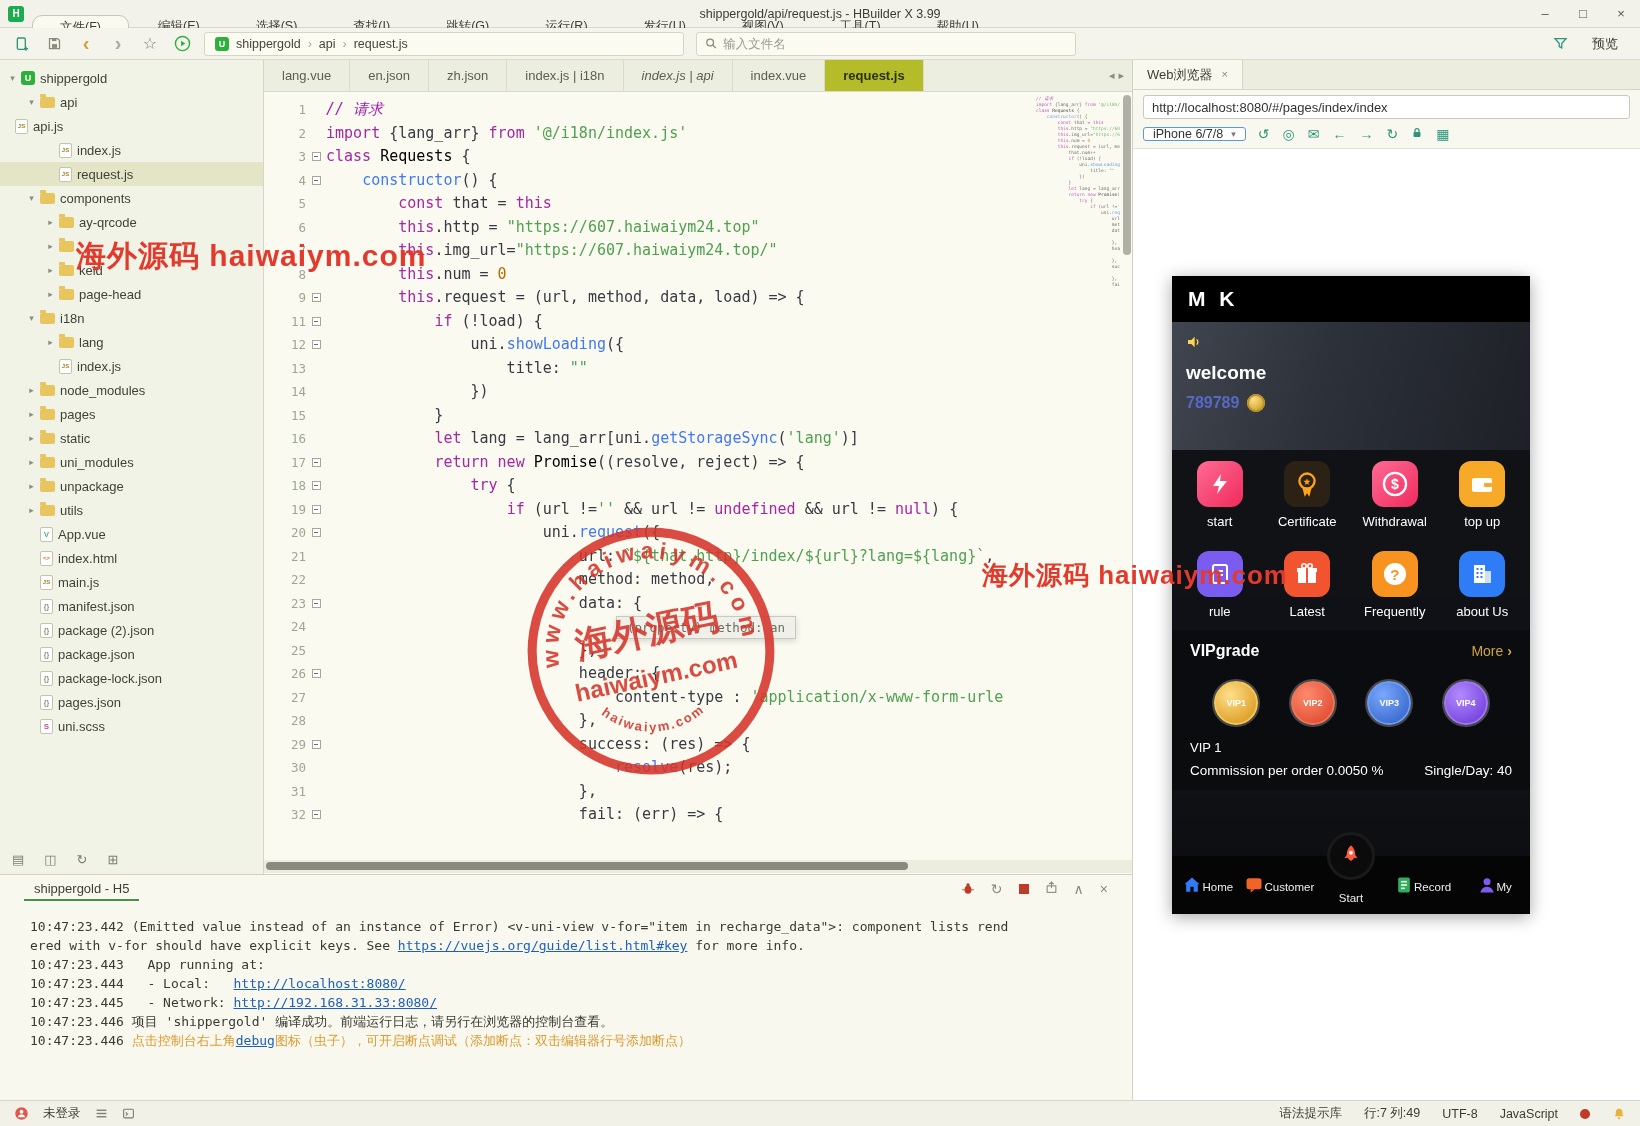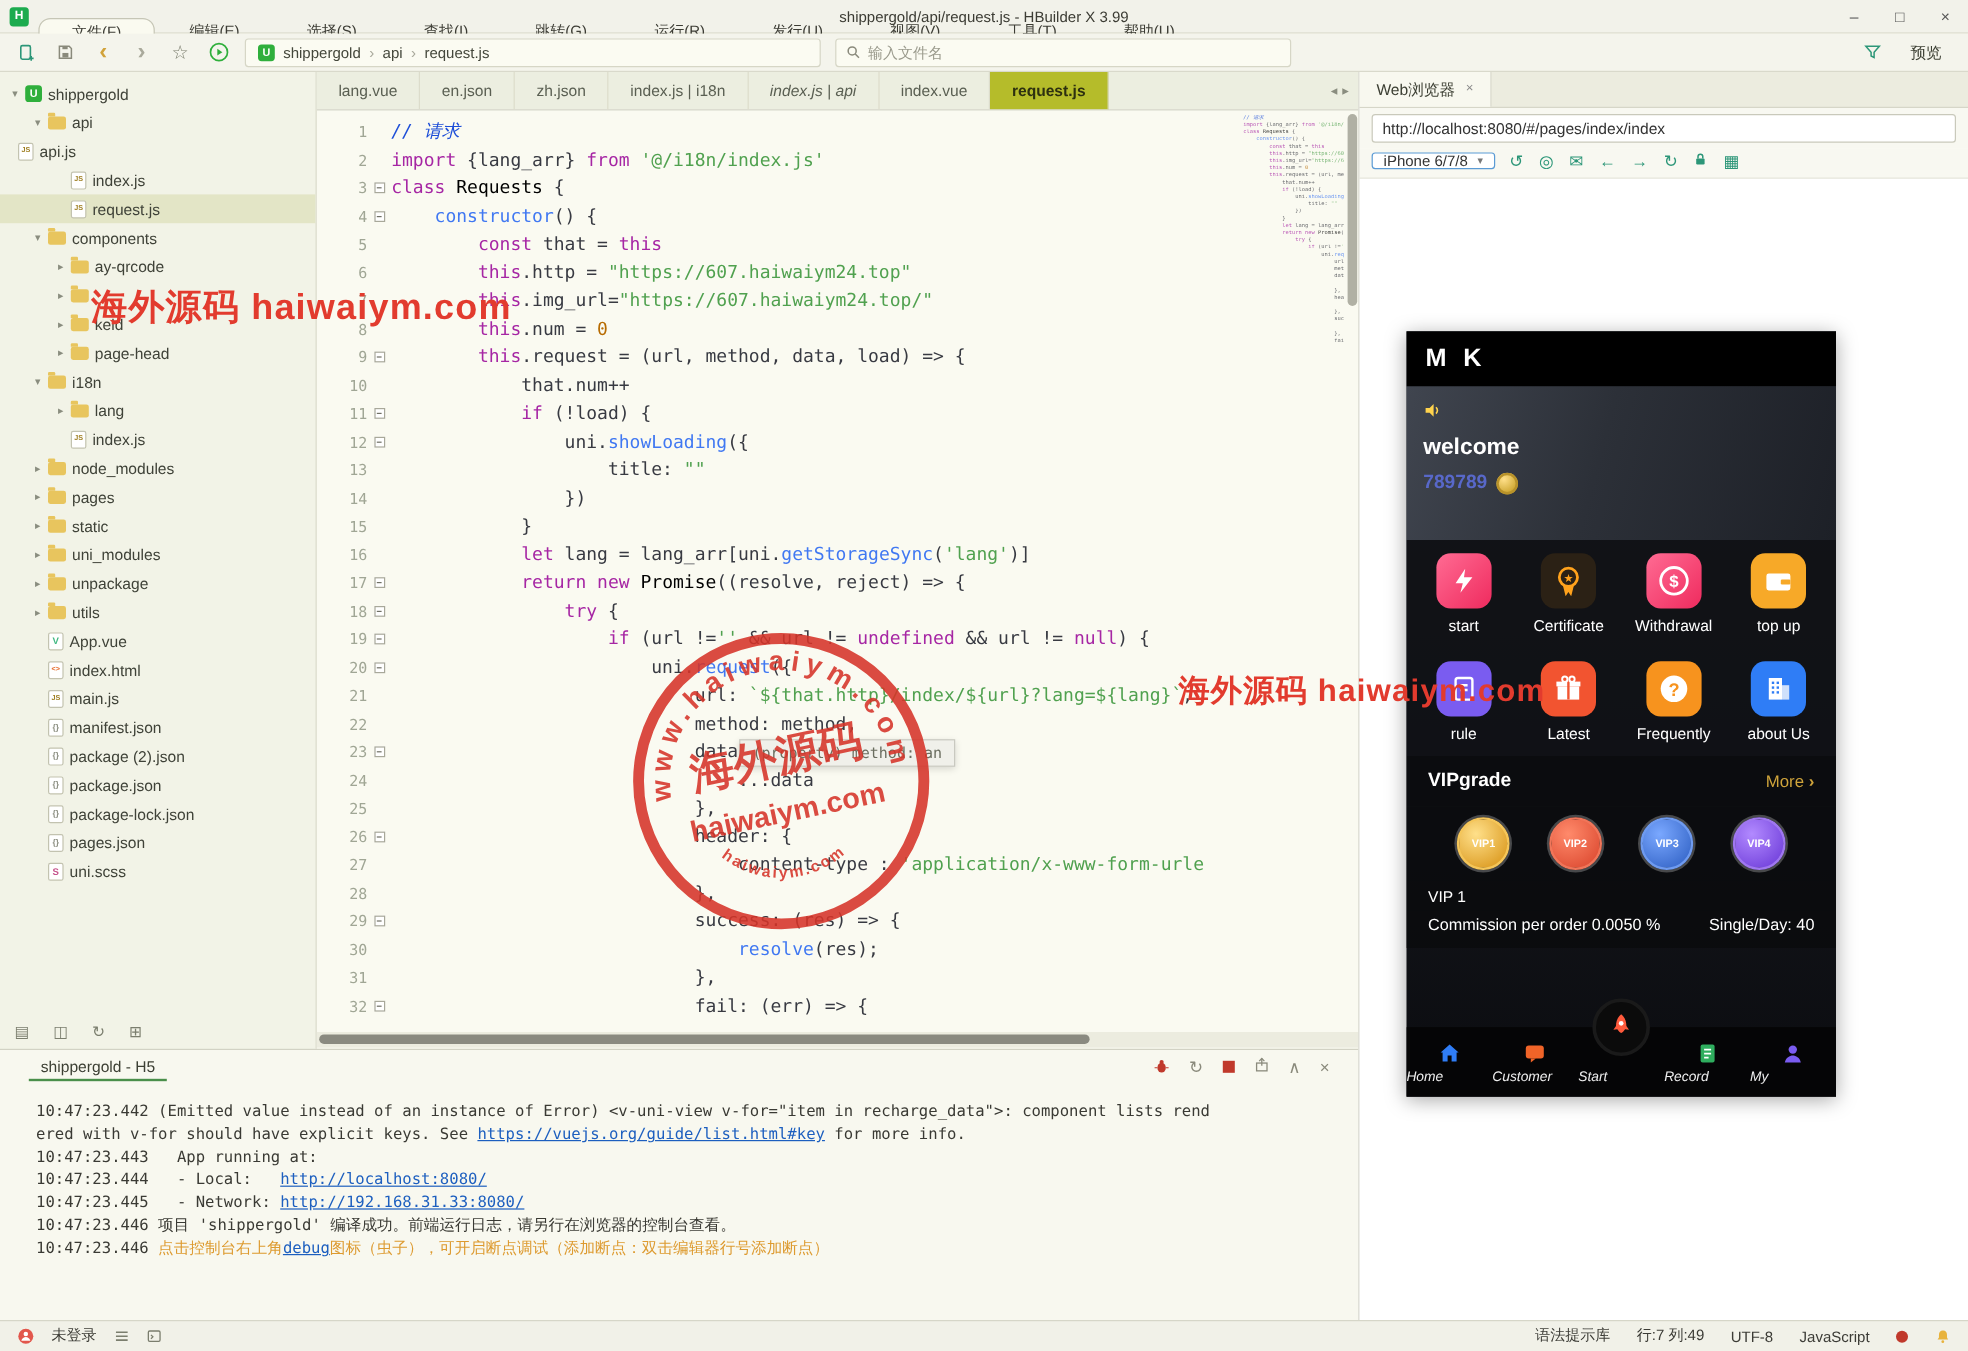--- a/index.html
+++ b/index.html
@@ -60,21 +60,21 @@
   #codewrap { position:relative; height:768px; overflow:hidden; }
   #code-rows { padding-top:6px; font-family:"DejaVu Sans Mono",monospace; font-size:15px; }
   .code-line { display:flex; height:23.5px; line-height:23.5px; white-space:pre; }
   .lnum { width:42px; text-align:right; color:#a0a695; font-size:12.5px; flex:none; }
   .foldcol { width:20px; display:flex; align-items:center; justify-content:center; flex:none; }
   .fold { width:9px; height:9px; border:1px solid #a8a89a; background:#fff; position:relative; }
   .fold::before { content:""; position:absolute; left:1.5px; right:1.5px; top:3px; border-top:1px solid #6f6f64; }
   .codetext { white-space:pre; }
   .tk-pln { color:#383a42; } .tk-kw { color:#a626a4; } .tk-str { color:#50a14f; }
   .tk-num { color:#b76b01; } .tk-fn { color:#4078f2; } .tk-cls { color:#000000; }
-  .tk-cm { color:#1d4ed8; font-style:italic; }
+  .tk-cm { color:#a21caf; font-style:italic; }
   #minimap { position:absolute; right:12px; top:4px; width:84px; height:420px; overflow:hidden; opacity:.75; }
   #minimap-content { font-family:"DejaVu Sans Mono",monospace; font-size:4.5px; }
   .mini-line { height:6px; line-height:6px; white-space:pre; overflow:hidden; }
   #vscroll { position:absolute; right:0; top:0; width:10px; height:100%; }
   #vscroll .thumb { position:absolute; right:1px; top:3px; width:8px; height:160px; background:#b0b0a4; border-radius:4px; }
   #hint-popup { position:absolute; left:352px; top:524px; background:#f0f0ea; border:1px solid #c9c9c0; box-shadow:0 2px 6px rgba(0,0,0,.15); padding:3px 10px; font-family:"DejaVu Sans Mono",monospace; font-size:12.5px; color:#6b6e60; z-index:5; white-space:nowrap; }
   #hscroll { height:13px; background:#ececdf; position:relative; }
   #hscroll .thumb { position:absolute; left:2px; top:2px; height:8px; width:74%; background:#8a8a80; border-radius:4px; }
 
   
@@ -126,21 +126,21 @@
   .ph-more::after { content:"›"; font-weight:bold; }
   .ph-medals { height:62px; background:rgba(10,11,14,.88); display:flex; align-items:center; justify-content:space-around; padding:0 26px; }
   .medal { width:44px; height:44px; border-radius:50%; display:flex; align-items:center; justify-content:center; color:#fff; font-size:9px; font-weight:bold; box-shadow:0 0 0 2px rgba(255,255,255,.25); }
   .medal.vip1 { background:radial-gradient(circle at 35% 30%,#ffe08a,#e0a32e 75%); border:2px solid #f5c65a; }
   .medal.vip2 { background:radial-gradient(circle at 35% 30%,#ff8a6b,#e2543a 75%); border:2px solid #f0765a; }
   .medal.vip3 { background:radial-gradient(circle at 35% 30%,#7aa8ff,#3f6fd0 75%); border:2px solid #6f9bf0; }
   .medal.vip4 { background:radial-gradient(circle at 35% 30%,#b28aff,#7a4ae0 75%); border:2px solid #a078f0; }
   .ph-current { background:rgba(10,11,14,.88); color:#fff; font-size:13px; padding:6px 18px 4px; }
   .ph-comm { background:rgba(10,11,14,.88); color:#fff; font-size:13.5px; padding:4px 18px 12px; display:flex; justify-content:space-between; }
   .ph-nav { position:absolute; bottom:0; left:0; width:100%; height:58px; background:#050506; display:flex; }
-  .ph-nav-item { flex:1; display:flex; flex-direction:column; justify-content:center; position:relative;font-style:italic; }
+  .ph-nav-item { flex:1; display:flex; flex-direction:row; align-items:center; justify-content:center; position:relative; }
   .ph-nav-ic { height:22px; display:flex; align-items:center; justify-content:center; }
   .ph-nav-label { color:#eee; font-size:11.5px; margin-top:3px; }
   .rocket-circle { position:absolute; top:-24px; left:50%; transform:translateX(-50%); width:48px; height:48px; border-radius:50%; background:#0b0b0b; border:3px solid #1a1a1a; }
   .ph-nav-item.start .ph-nav-label { margin-top:25px; }
 
   
   .wm { position:absolute; color:#e23b2e; font-weight:bold; z-index:60; white-space:nowrap; letter-spacing:1px; }
   .wm1 { left:76px; top:236px; font-size:30px; }
   .wm2 { left:982px; top:558px; font-size:26px; }
   #stamp { position:absolute; left:512px; top:512px; width:278px; height:278px; z-index:60; transform:rotate(-12deg); opacity:.88; }
@@ -397,21 +397,20 @@
       <div id="code-rows">
           <div class="code-line"><span class="lnum">1</span><span class="foldcol"></span><span class="codetext"><span class="tk-cm">// 请求</span></span></div>
           <div class="code-line"><span class="lnum">2</span><span class="foldcol"></span><span class="codetext"><span class="tk-kw">import</span><span class="tk-pln"> {lang_arr} </span><span class="tk-kw">from</span><span class="tk-pln"> </span><span class="tk-str">'@/i18n/index.js'</span></span></div>
           <div class="code-line"><span class="lnum">3</span><span class="foldcol"><span class="fold"></span></span><span class="codetext"><span class="tk-kw">class</span><span class="tk-pln"> </span><span class="tk-cls">Requests</span><span class="tk-pln"> {</span></span></div>
           <div class="code-line"><span class="lnum">4</span><span class="foldcol"><span class="fold"></span></span><span class="codetext"><span class="tk-pln">    </span><span class="tk-fn">constructor</span><span class="tk-pln">() {</span></span></div>
           <div class="code-line"><span class="lnum">5</span><span class="foldcol"></span><span class="codetext"><span class="tk-pln">        </span><span class="tk-kw">const</span><span class="tk-pln"> that = </span><span class="tk-kw">this</span></span></div>
           <div class="code-line"><span class="lnum">6</span><span class="foldcol"></span><span class="codetext"><span class="tk-pln">        </span><span class="tk-kw">this</span><span class="tk-pln">.http = </span><span class="tk-str">"https://607.haiwaiym24.top"</span></span></div>
           <div class="code-line"><span class="lnum">7</span><span class="foldcol"></span><span class="codetext"><span class="tk-pln">        </span><span class="tk-kw">this</span><span class="tk-pln">.img_url=</span><span class="tk-str">"https://607.haiwaiym24.top/"</span></span></div>
           <div class="code-line"><span class="lnum">8</span><span class="foldcol"></span><span class="codetext"><span class="tk-pln">        </span><span class="tk-kw">this</span><span class="tk-pln">.num = </span><span class="tk-num">0</span></span></div>
           <div class="code-line"><span class="lnum">9</span><span class="foldcol"><span class="fold"></span></span><span class="codetext"><span class="tk-pln">        </span><span class="tk-kw">this</span><span class="tk-pln">.request = (url, method, data, load) =&gt; {</span></span></div>
-          <div class="code-line"><span class="lnum">10</span><span class="foldcol"></span><span class="codetext"><span class="tk-pln">            that.num++</span></span></div>
           <div class="code-line"><span class="lnum">11</span><span class="foldcol"><span class="fold"></span></span><span class="codetext"><span class="tk-pln">            </span><span class="tk-kw">if</span><span class="tk-pln"> (!load) {</span></span></div>
           <div class="code-line"><span class="lnum">12</span><span class="foldcol"><span class="fold"></span></span><span class="codetext"><span class="tk-pln">                uni.</span><span class="tk-fn">showLoading</span><span class="tk-pln">({</span></span></div>
           <div class="code-line"><span class="lnum">13</span><span class="foldcol"></span><span class="codetext"><span class="tk-pln">                    title: </span><span class="tk-str">""</span></span></div>
           <div class="code-line"><span class="lnum">14</span><span class="foldcol"></span><span class="codetext"><span class="tk-pln">                })</span></span></div>
           <div class="code-line"><span class="lnum">15</span><span class="foldcol"></span><span class="codetext"><span class="tk-pln">            }</span></span></div>
           <div class="code-line"><span class="lnum">16</span><span class="foldcol"></span><span class="codetext"><span class="tk-pln">            </span><span class="tk-kw">let</span><span class="tk-pln"> lang = lang_arr[uni.</span><span class="tk-fn">getStorageSync</span><span class="tk-pln">(</span><span class="tk-str">'lang'</span><span class="tk-pln">)]</span></span></div>
           <div class="code-line"><span class="lnum">17</span><span class="foldcol"><span class="fold"></span></span><span class="codetext"><span class="tk-pln">            </span><span class="tk-kw">return</span><span class="tk-pln"> </span><span class="tk-kw">new</span><span class="tk-pln"> </span><span class="tk-cls">Promise</span><span class="tk-pln">((resolve, reject) =&gt; {</span></span></div>
           <div class="code-line"><span class="lnum">18</span><span class="foldcol"><span class="fold"></span></span><span class="codetext"><span class="tk-pln">                </span><span class="tk-kw">try</span><span class="tk-pln"> {</span></span></div>
           <div class="code-line"><span class="lnum">19</span><span class="foldcol"><span class="fold"></span></span><span class="codetext"><span class="tk-pln">                    </span><span class="tk-kw">if</span><span class="tk-pln"> (url !=</span><span class="tk-str">''</span><span class="tk-pln"> &amp;&amp; url != </span><span class="tk-kw">undefined</span><span class="tk-pln"> &amp;&amp; url != </span><span class="tk-kw">null</span><span class="tk-pln">) {</span></span></div>
           <div class="code-line"><span class="lnum">20</span><span class="foldcol"><span class="fold"></span></span><span class="codetext"><span class="tk-pln">                        uni.</span><span class="tk-fn">request</span><span class="tk-pln">({</span></span></div>

